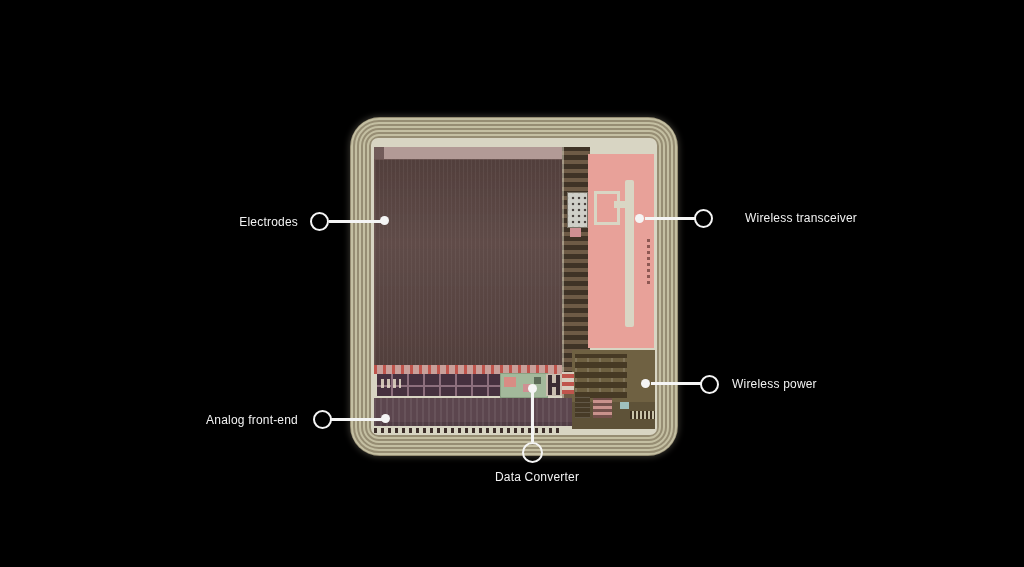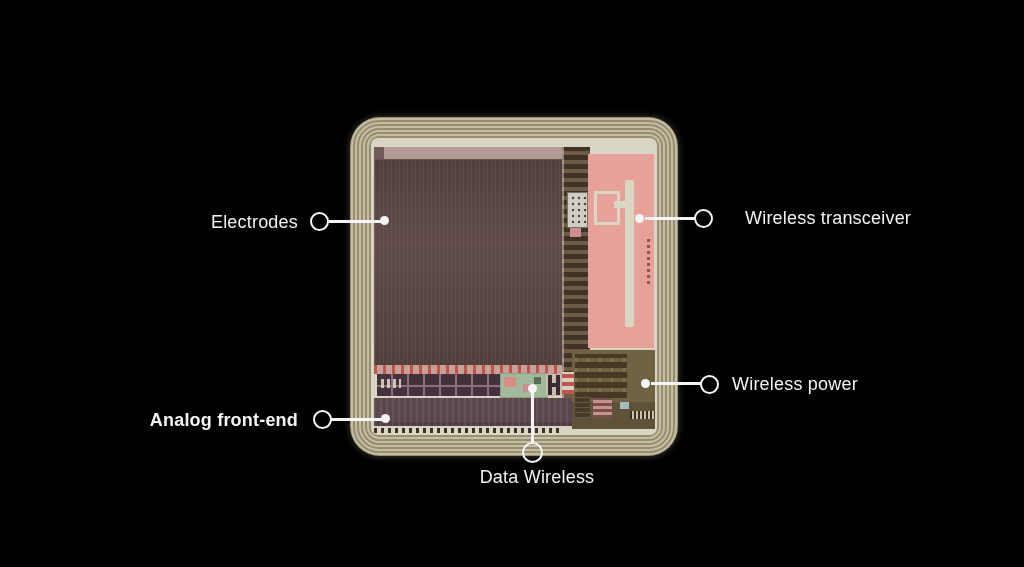--- a/index.html
+++ b/index.html
@@ -81,21 +81,21 @@
   .red-bits{left:191px;top:234px;width:12px;height:22px;
     background-image:repeating-linear-gradient(0deg, var(--pad-red) 0 4px, #d8cdbf 4px 8px);}
   .afe-strip{left:3px;top:260px;width:198px;height:28px;background:var(--afe-strip);
     background-image:repeating-linear-gradient(90deg, rgba(255,255,255,.07) 0 2px, transparent 2px 6px),
       linear-gradient(0deg, rgba(0,0,0,.12) 0 4px, transparent 4px);}
   .bottom-pads{left:3px;top:290px;width:188px;height:5px;
     background-image:repeating-linear-gradient(90deg,#3d2f2b 0 3px, transparent 3px 7px);}
 
   
   .callout-label{
-    position:absolute;color:var(--label-text);font-size:18px;font-weight:500;
+    position:absolute;color:var(--label-text);font-size:12px;font-weight:500;
     letter-spacing:.2px;line-height:19px;white-space:nowrap;
   }
   .callout-circle{
     position:absolute;width:19px;height:19px;border-radius:50%;
     border:2.5px solid var(--callout);background:transparent;box-sizing:border-box;
   }
   .callout-line{position:absolute;height:2.5px;background:var(--callout);}
   .callout-vline{position:absolute;width:2.5px;background:var(--callout);}
   .callout-dot{position:absolute;width:9px;height:9px;border-radius:50%;background:var(--callout);}
 
@@ -107,21 +107,21 @@
   .lbl-transceiver{left:726px;top:209px;margin-left:19px;}
   .cir-transceiver{left:694px;top:209px;}
   .lin-transceiver{left:645px;top:217px;width:50px;}
   .dot-transceiver{left:635px;top:214px;}
 
   .lbl-power{left:732px;top:375px;text-align:center;}
   .cir-power{left:700px;top:375px;}
   .lin-power{left:651px;top:382px;width:50px;}
   .dot-power{left:641px;top:379px;}
 
-  .lbl-afe{left:110px;top:411px;width:188px;text-align:right;font-weight:bold;}
+  .lbl-afe{left:110px;top:411px;width:188px;text-align:right;}
   .cir-afe{left:313px;top:410px;}
   .lin-afe{left:331px;top:418px;width:52px;}
   .dot-afe{left:381px;top:414px;}
 
   .lbl-dc{left:437px;top:468px;width:200px;text-align:center;}
   .cir-dc{left:522px;top:442px;width:21px;height:21px;}
   .lin-dc{left:531px;top:392px;height:50px;}
   .dot-dc{left:528px;top:384px;}
 </style>
 </head>
@@ -191,16 +191,16 @@
 <div class="callout-label lbl-power">Wireless power</div>
 <div class="callout-circle cir-power"></div>
 <div class="callout-line lin-power"></div>
 <div class="callout-dot dot-power"></div>
 
 <div class="callout-label lbl-afe">Analog front-end</div>
 <div class="callout-circle cir-afe"></div>
 <div class="callout-line lin-afe"></div>
 <div class="callout-dot dot-afe"></div>
 
-<div class="callout-label lbl-dc">Data Wireless</div>
+<div class="callout-label lbl-dc">Data Converter</div>
 <div class="callout-circle cir-dc"></div>
 <div class="callout-vline lin-dc"></div>
 <div class="callout-dot dot-dc"></div>
 
 </body></html>

